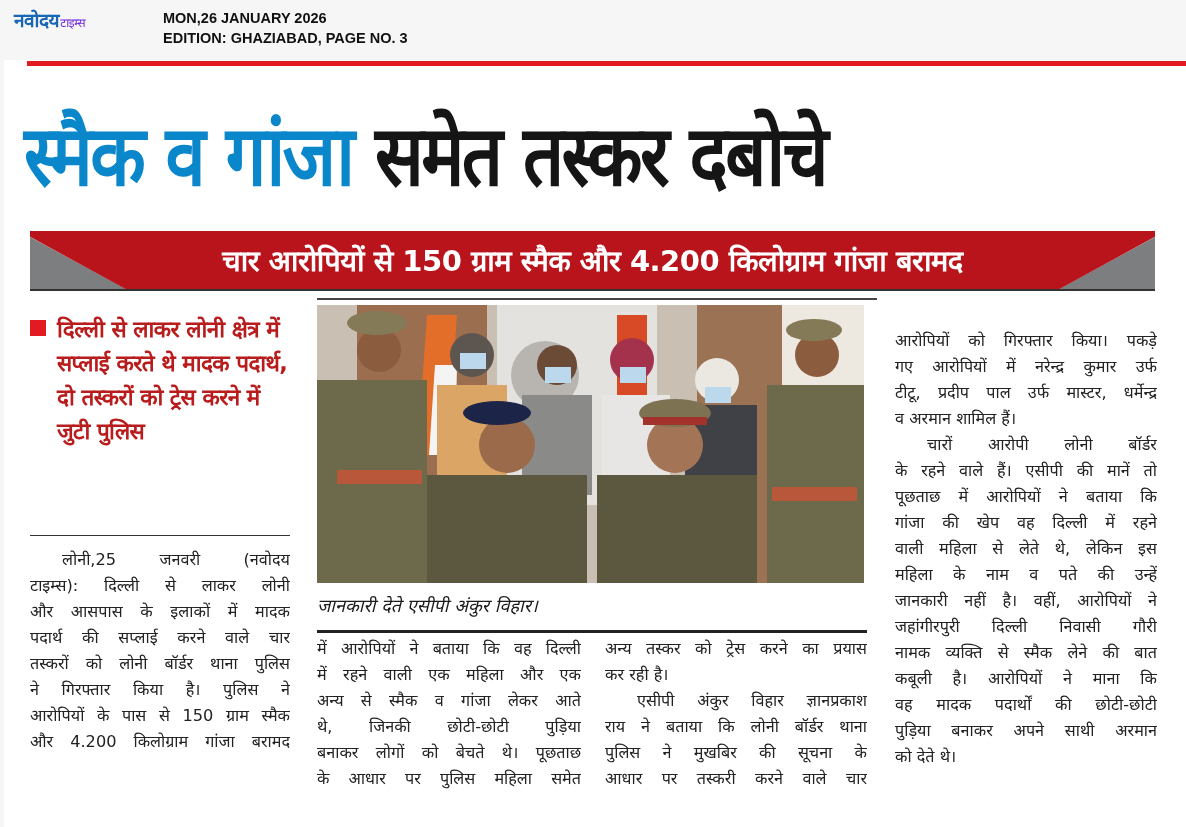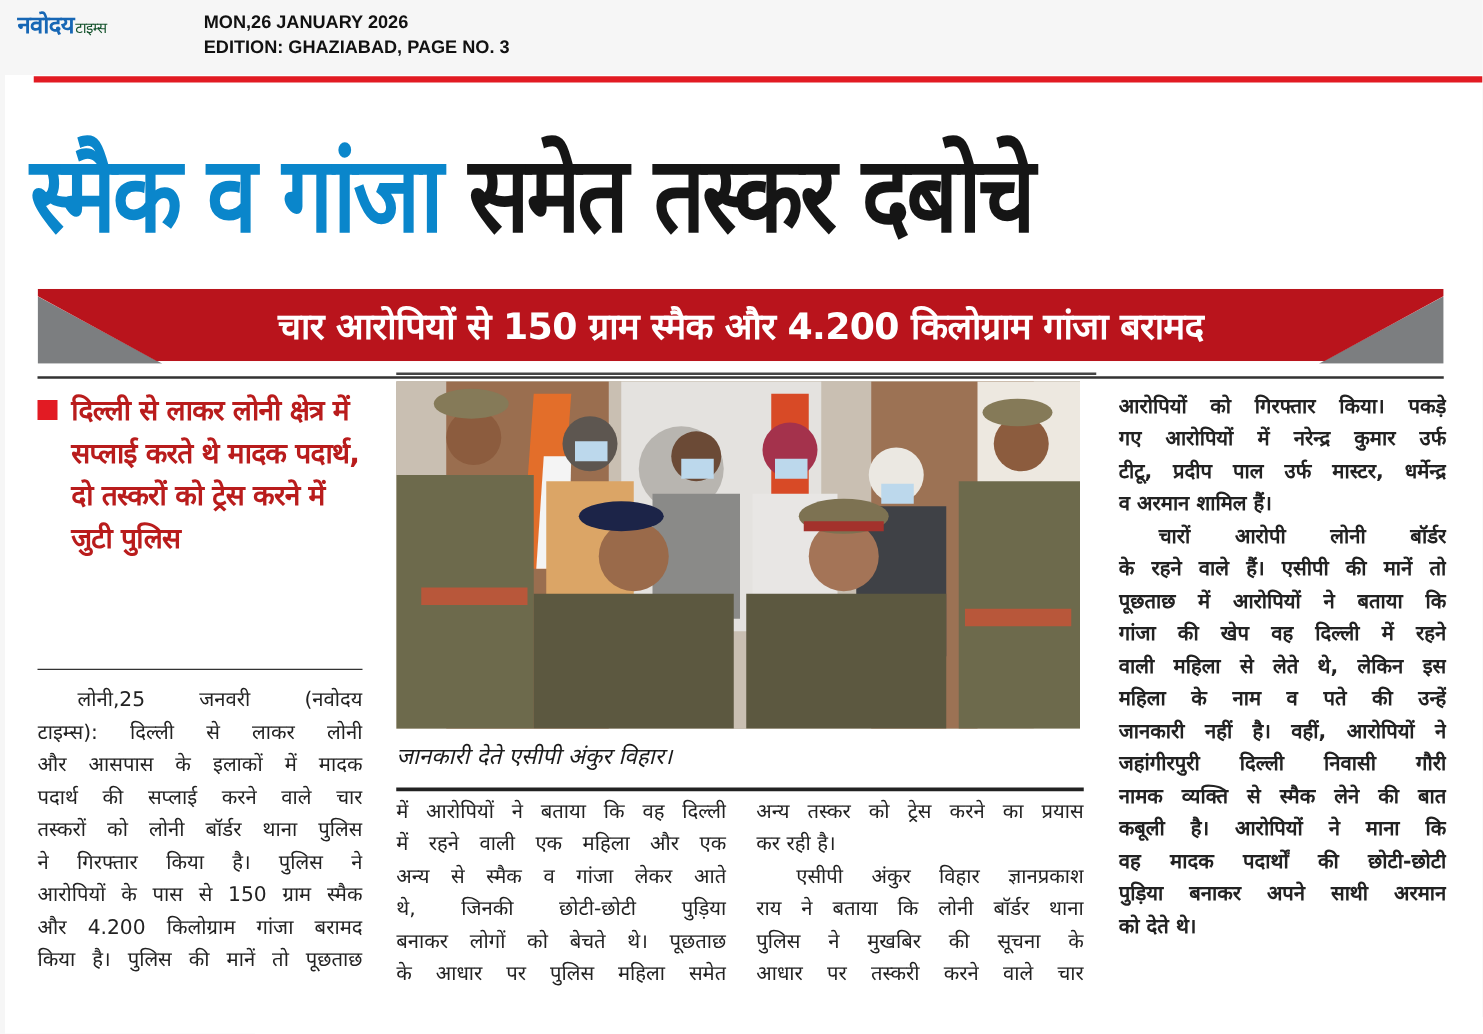--- a/index.html
+++ b/index.html
@@ -2,54 +2,54 @@
 <html><head>
 <meta charset="utf-8">
 <style>
   * { box-sizing: border-box; margin: 0; padding: 0; }
   html, body { width: 1186px; height: 827px; overflow: hidden; background: #f6f6f6; }
   body { position: relative; font-family: "DejaVu Sans", sans-serif; color: #1a1a1a; }
 
   
   .masthead { position: absolute; left: 0; top: 0; width: 1186px; height: 60px; background: #f6f6f6; }
   .brand { position: absolute; left: 14px; top: 8px; font-family: "DejaVu Sans", sans-serif; font-weight: bold; color: #1767b5; font-size: 19px; letter-spacing: -0.5px; line-height: 24px; white-space: nowrap; }
-  .brand .sub { font-size: 12px; font-weight: normal; color: #14532d; margin-left: 1px; }
+  .brand .sub { font-size: 12px; font-weight: normal; color: #6d28d9; margin-left: 1px; }
   .edition { position: absolute; left: 163px; top: 8px; font-family: "Liberation Sans", sans-serif; font-weight: bold; font-size: 14.5px; line-height: 20px; color: #111; }
 
   
   .page { position: absolute; left: 4px; top: 60px; width: 1182px; height: 767px; background: #fff; }
   .redrule { position: absolute; left: 27px; top: 61px; width: 1159px; height: 5px; background: #e21b23; }
 
   .headline { position: absolute; left: 24px; top: 96px; width: 1150px; height: 120px; white-space: nowrap; font-family: "DejaVu Sans", sans-serif; font-weight: bold; font-size: 84px; line-height: 120px; letter-spacing: -3px; transform: scaleX(0.86); transform-origin: left center; }
   .headline .blue { color: #0a86cb; }
   .headline .black { color: #151515; }
 
   
-  .banner { position: absolute; left: 30px; top: 231px; width: 1125px; height: 72px; }
+  .banner { position: absolute; left: 30px; top: 231px; width: 1125px; height: 60px; }
   .banner .grey-l { position: absolute; left: 0; top: 0; width: 100px; height: 60px; background: #7c7e80; clip-path: polygon(0 10%, 0 100%, 100% 100%); }
   .banner .grey-r { position: absolute; right: 0; top: 0; width: 100px; height: 60px; background: #7c7e80; clip-path: polygon(100% 10%, 100% 100%, 0 100%); }
   .banner .red { position: absolute; left: 0; top: 0; width: 1125px; height: 58px; background: #b9141c; clip-path: polygon(0 0, 100% 0, 100% 10%, 91.5% 100%, 8.5% 100%, 0 10%); }
   .banner .text { position: absolute; left: 0; top: 0; width: 1125px; height: 58px; text-align: center; color: #fff; font-family: "DejaVu Sans", sans-serif; font-weight: bold; font-size: 29px; line-height: 60px; white-space: nowrap; letter-spacing: -0.5px; }
   .banner .underline { position: absolute; left: 0; bottom: 0; width: 1125px; height: 2px; background: #333; }
 
   
   .subhead { position: absolute; left: 30px; top: 312px; width: 260px; }
   .subhead .bullet { position: absolute; left: 0; top: 8px; width: 16px; height: 16px; background: #e21b23; }
   .subhead .txt { position: absolute; left: 27px; top: 0; width: 236px; font-family: "DejaVu Sans", sans-serif; font-weight: bold; font-size: 22.5px; line-height: 34px; color: #b91c1c; letter-spacing: -0.6px; }
   .rule-left { position: absolute; left: 30px; top: 535px; width: 260px; height: 1px; background: #333; }
 
   .body-col { position: absolute; font-family: "DejaVu Sans", sans-serif; font-size: 16.2px; line-height: 26px; color: #222; text-align: justify; text-align-last: justify; }
   .body-col .line { display: block; white-space: nowrap; text-align: justify; text-align-last: justify; height: 26px; overflow: hidden; }
   .body-col .line.last { text-align-last: left; }
   .body-col .indent { padding-left: 32px; }
 
   .col1 { left: 30px; top: 547px; width: 260px; }
   .col2 { left: 317px; top: 636px; width: 264px; }
   .col3 { left: 605px; top: 636px; width: 262px; }
-  .col4 { left: 895px; top: 312px; width: 262px; font-weight: bold; }
+  .col4 { left: 895px; top: 328px; width: 262px; }
 
   
   .photo { position: absolute; left: 317px; top: 305px; width: 547px; height: 278px; overflow: hidden; background: #b7ab9a; }
   .caption { position: absolute; left: 317px; top: 594px; font-family: "DejaVu Sans", sans-serif; font-style: italic; font-size: 18px; line-height: 24px; color: #1b1b1b; white-space: nowrap; }
   .rule-photo { position: absolute; left: 317px; top: 630px; width: 550px; height: 3px; background: #222; }
   .rule-top { position: absolute; left: 317px; top: 298px; width: 560px; height: 2px; background: #444; }
 </style>
 </head>
 <body>
 
@@ -136,21 +136,20 @@
 
 <div class="body-col col1">
   <span class="line indent">लोनी,25 जनवरी (नवोदय</span>
   <span class="line">टाइम्स): दिल्ली से लाकर लोनी</span>
   <span class="line">और आसपास के इलाकों में मादक</span>
   <span class="line">पदार्थ की सप्लाई करने वाले चार</span>
   <span class="line">तस्करों को लोनी बॉर्डर थाना पुलिस</span>
   <span class="line">ने गिरफ्तार किया है। पुलिस ने</span>
   <span class="line">आरोपियों के पास से 150 ग्राम स्मैक</span>
   <span class="line">और 4.200 किलोग्राम गांजा बरामद</span>
-  <span class="line">किया है। पुलिस की मानें तो पूछताछ</span>
 </div>
 
 <div class="body-col col2">
   <span class="line">में आरोपियों ने बताया कि वह दिल्ली</span>
   <span class="line">में रहने वाली एक महिला और एक</span>
   <span class="line">अन्य से स्मैक व गांजा लेकर आते</span>
   <span class="line">थे, जिनकी छोटी-छोटी पुड़िया</span>
   <span class="line">बनाकर लोगों को बेचते थे। पूछताछ</span>
   <span class="line">के आधार पर पुलिस महिला समेत</span>
 </div>

